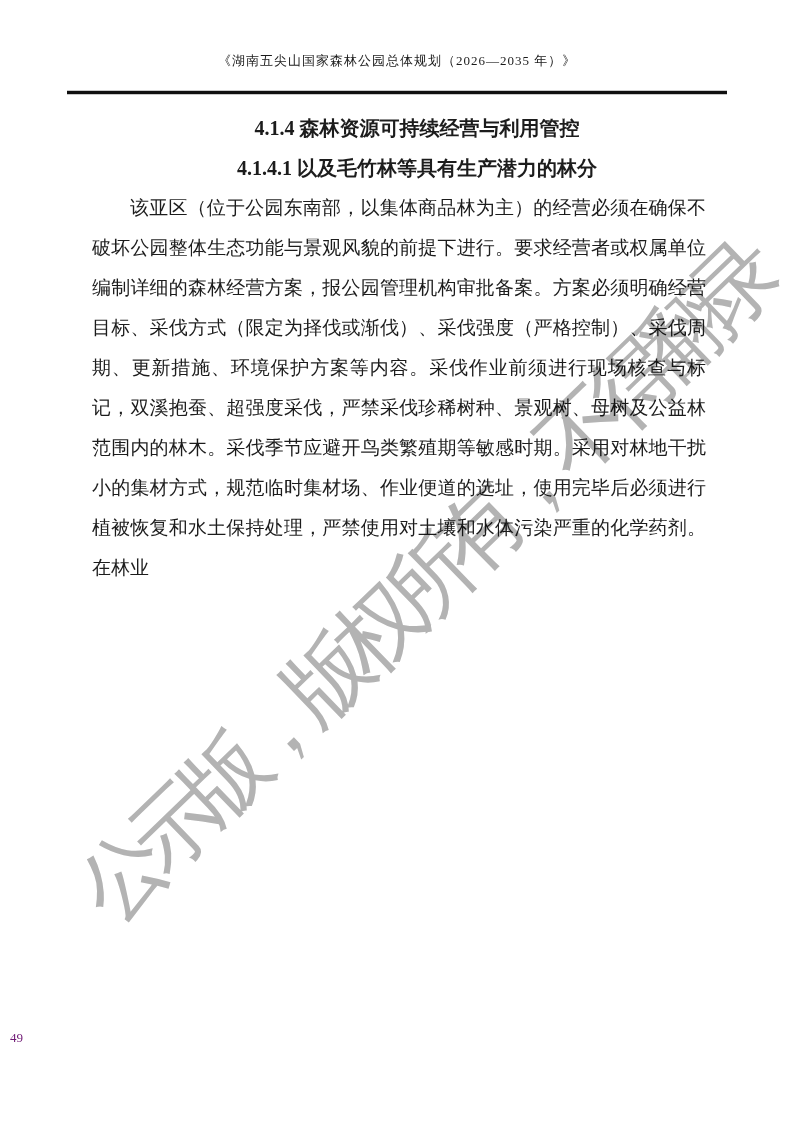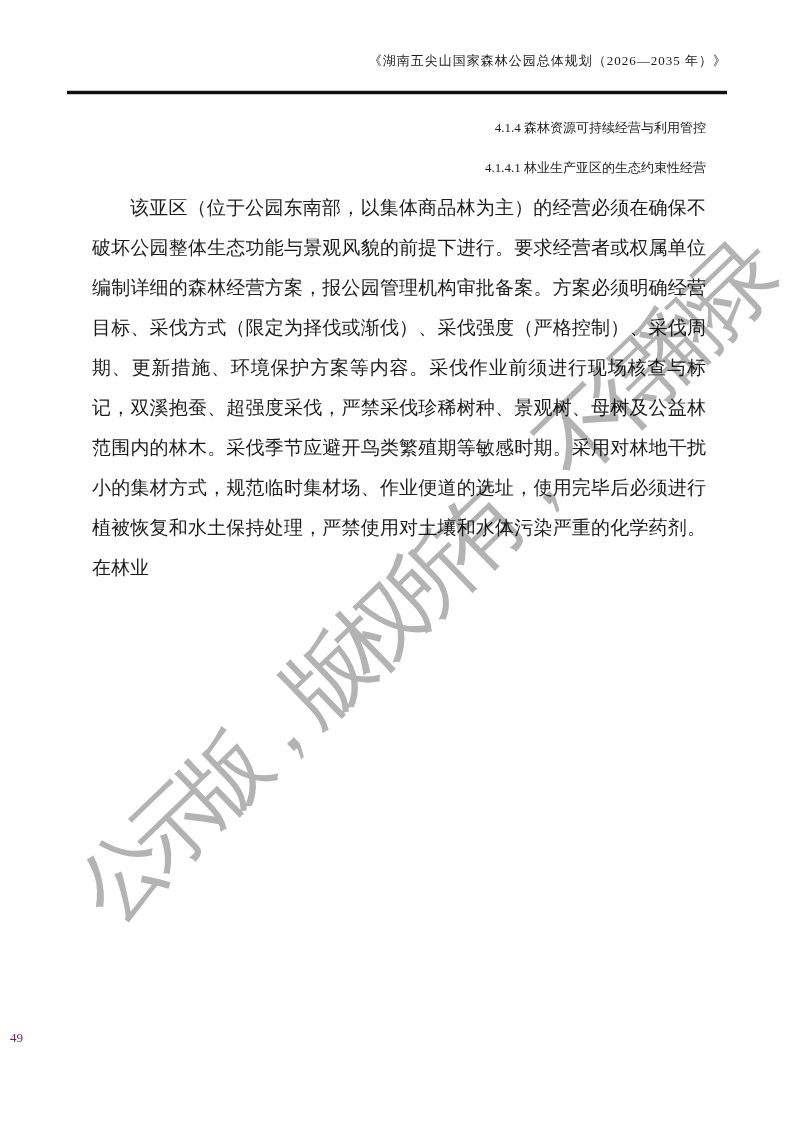--- a/index.html
+++ b/index.html
@@ -11,21 +11,21 @@
     background: #ffffff;
     overflow: hidden;
     font-family: "Liberation Serif", "DejaVu Serif", serif;
     color: #1c1c1c;
   }
   .header {
     position: absolute;
     left: 67px;
     width: 660px;
     top: 52px;
-    text-align: right;
+    text-align: center;
     font-size: 13px;
     letter-spacing: 1px;
     color: #1a1a1a;
     white-space: nowrap;
   }
   .header-rule {
     position: absolute;
     left: 67px;
     width: 660px;
     top: 90px;
@@ -42,25 +42,25 @@
     font-size: 19px;
     line-height: 40px;
     text-align: justify;
     text-justify: inter-ideograph;
     z-index: 2;
   }
   .content p { margin: 0; }
   .content p.indent { text-indent: 2em; }
   .content h3, .content h4 {
     margin: 0;
-    font-size: 13px;
-    font-weight: normal;
+    font-size: 20px;
+    font-weight: bold;
     line-height: 40px;
     text-indent: 1.8em;
-    text-align: right;
+    text-align: center;
   }
   .watermark {
     position: absolute;
     left: 425px;
     top: 585px;
     transform: translate(-50%, -50%) rotate(-44deg);
     font-size: 86px;
     letter-spacing: -15px;
     white-space: nowrap;
     color: #b3b3b3;
@@ -85,19 +85,19 @@
 <div class="page">
 
   <div class="header">《湖南五尖山国家森林公园总体规划（2026—2035 年）》</div>
 
   <div class="header-rule"></div>
 
   <div class="watermark">公示版，版权所有，不得翻录</div>
 
   <div class="content">
     <h3>4.1.4 森林资源可持续经营与利用管控</h3>
-    <h4>4.1.4.1 林业生产亚区的生态约束性经营</h4>
+    <h4>4.1.4.1 以及毛竹林等具有生产潜力的林分</h4>
     <p class="indent">该亚区（位于公园东南部，以集体商品林为主）的经营必须在确保不破坏公园整体生态功能与景观风貌的前提下进行。要求经营者或权属单位编制详细的森林经营方案，报公园管理机构审批备案。方案必须明确经营目标、采伐方式（限定为择伐或渐伐）、采伐强度（严格控制）、采伐周期、更新措施、环境保护方案等内容。采伐作业前须进行现场核查与标记，双溪抱蚕、超强度采伐，严禁采伐珍稀树种、景观树、母树及公益林范围内的林木。采伐季节应避开鸟类繁殖期等敏感时期。采用对林地干扰小的集材方式，规范临时集材场、作业便道的选址，使用完毕后必须进行植被恢复和水土保持处理，严禁使用对土壤和水体污染严重的化学药剂。在林业</p>
   </div>
 
   <div class="footer">49</div>
 
 </div>
 
 </body></html>

